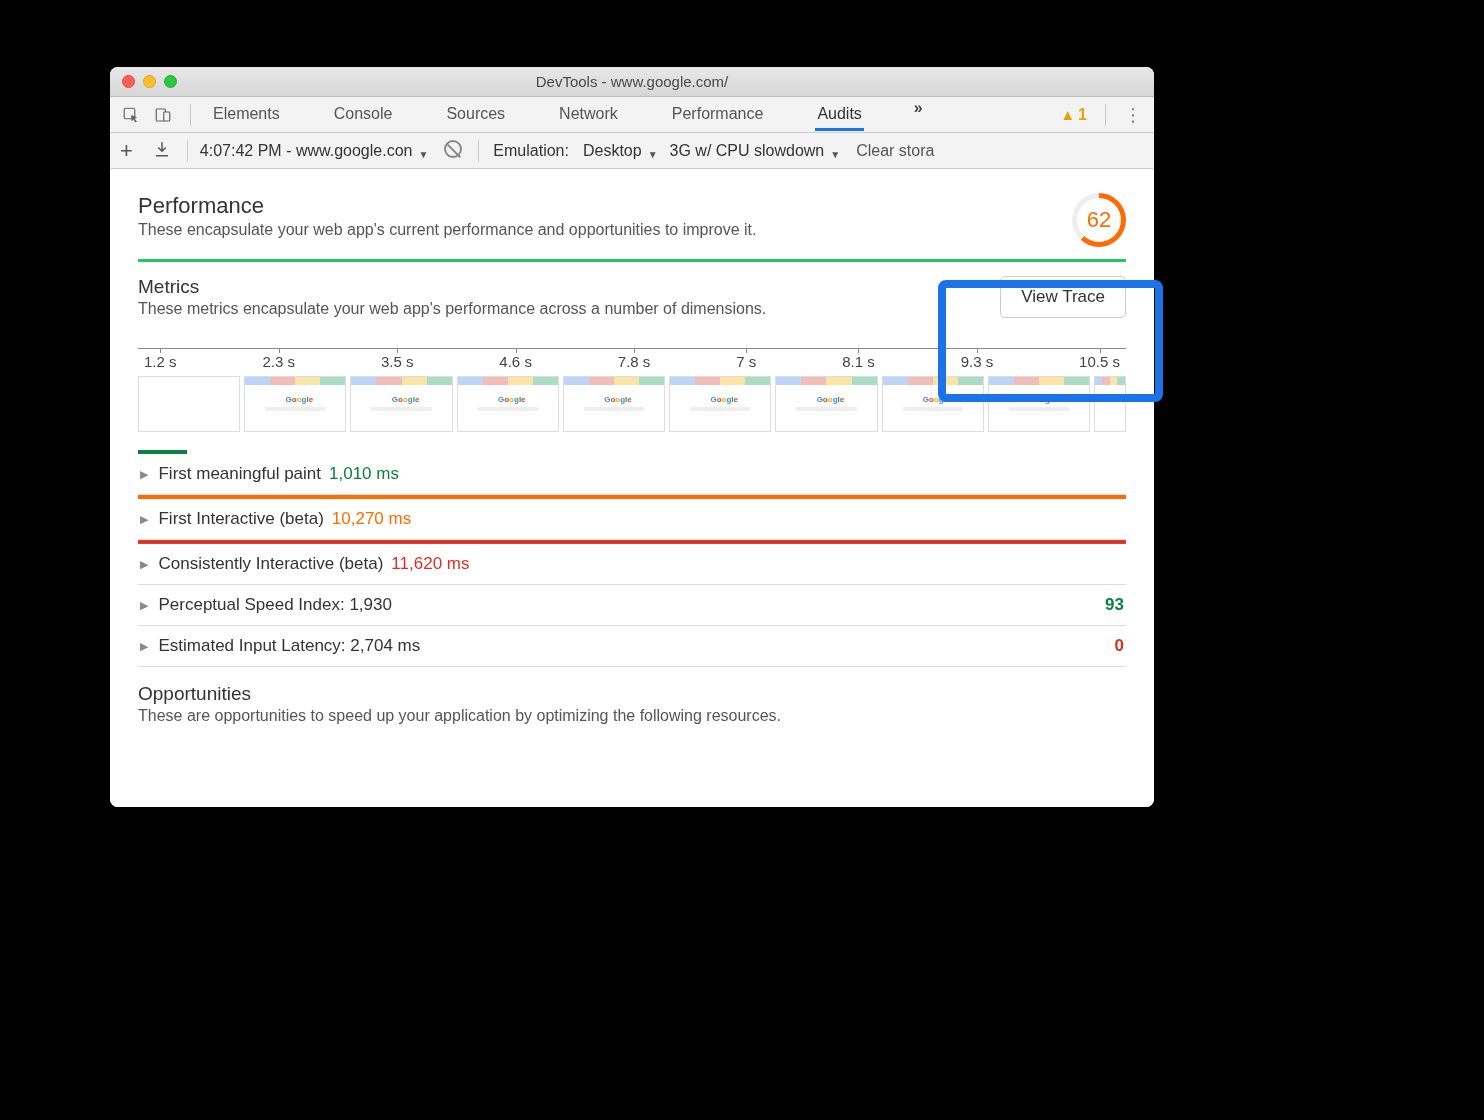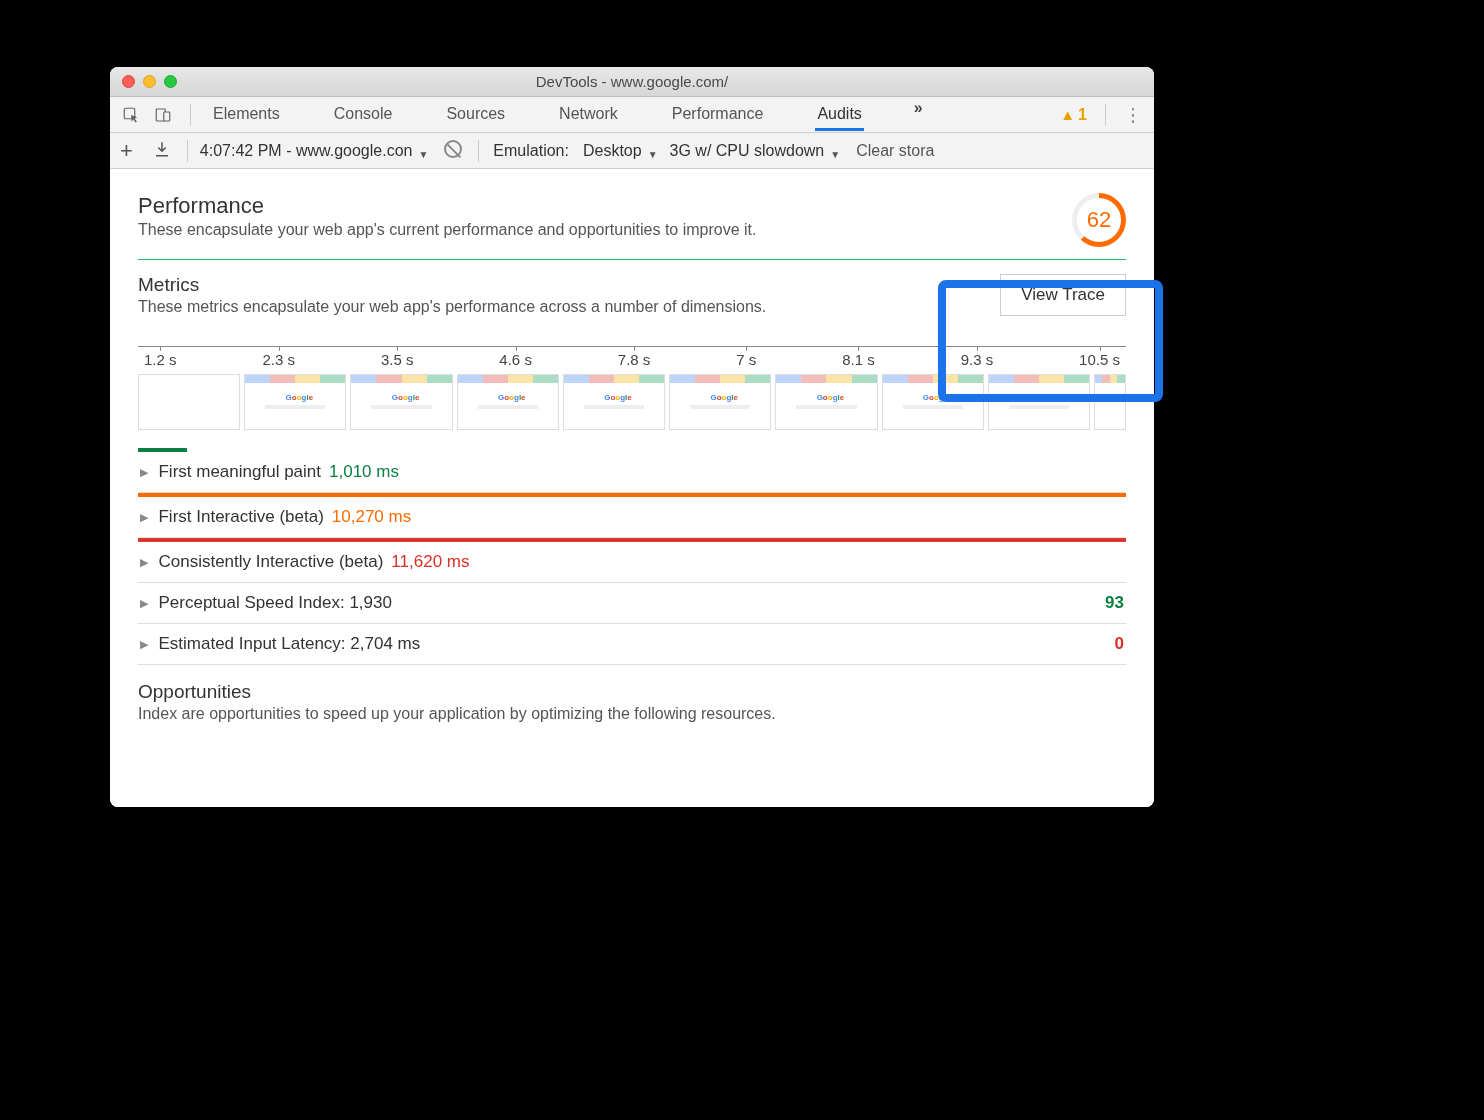--- a/index.html
+++ b/index.html
@@ -62,23 +62,23 @@
   .section-title { font-size:22px; color:#333; margin-bottom:2px;}
   .section-desc { font-size:16px; color:#555; margin-bottom:12px;}
   .perf-head { display:flex; align-items:flex-start; justify-content:space-between;}
   .score-ring {
     width:54px; height:54px; border-radius:50%;
     background: conic-gradient(#ff6b00 0% 62%, #eee 62% 100%);
     display:flex; align-items:center; justify-content:center;
     position:relative;
   }
   .score-ring .inner { width:44px; height:44px; border-radius:50%; background:#fff; display:flex; align-items:center; justify-content:center; color:#ff6b00; font-size:22px; font-weight:500;}
-  .metrics-head { display:flex; align-items:flex-start; justify-content:space-between; border-top:1px solid #22c55e; padding-top:14px; margin-top:8px;}
+  .metrics-head { display:flex; align-items:flex-start; justify-content:space-between; border-top:3px solid #22c55e; padding-top:14px; margin-top:8px;}
   .view-trace {
-    border:1px solid #ccc; background:#fff; border-radius:0;
+    border:1px solid #ccc; background:#fff; border-radius:5px;
     padding:10px 20px; font-size:17px; color:#333; cursor:pointer;
   }
   .highlight-box {
     position:absolute;
     border:8px solid #1a73e8; border-radius:8px;
     top:280px; left:938px; width:225px; height:122px;
     pointer-events:none;
   }
   
   .timeline { margin-top:18px;}
@@ -284,18 +284,18 @@
         </div>
         <div class="mrow">
           <span class="tri">▶</span>
           <span class="mname">Estimated Input Latency: 2,704 ms</span>
           <span class="mscore red-t">0</span>
         </div>
       </div>
 
     <div style="margin-top:16px; padding-bottom:10px;">
       <div class="section-title" style="font-size:19px;">Opportunities</div>
-      <div class="section-desc">Index are opportunities to speed up your application by optimizing the following resources.</div>
+      <div class="section-desc">These are opportunities to speed up your application by optimizing the following resources.</div>
     </div>
   </div>
 </div>
 
 <div class="highlight-box"></div>
 
 </body></html>

